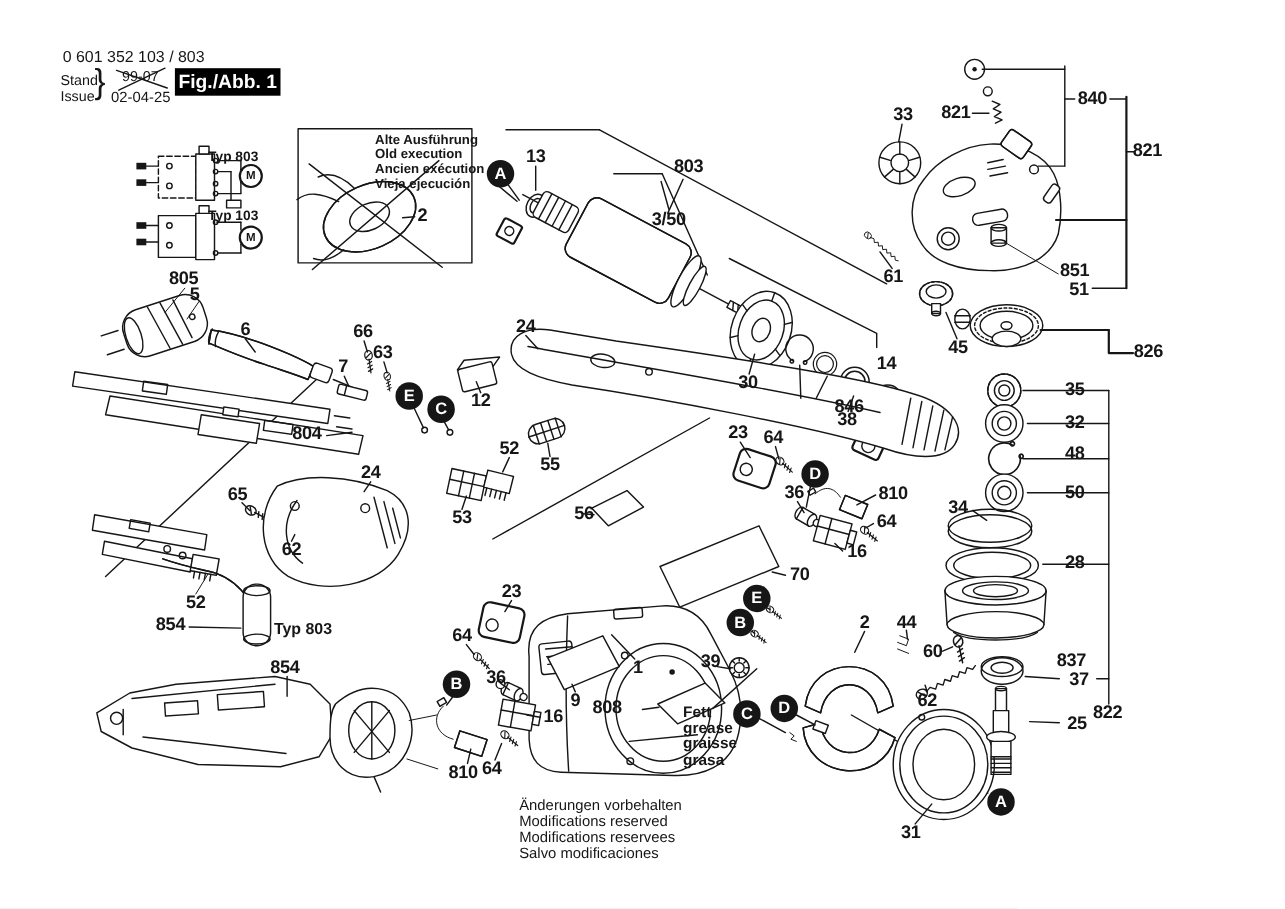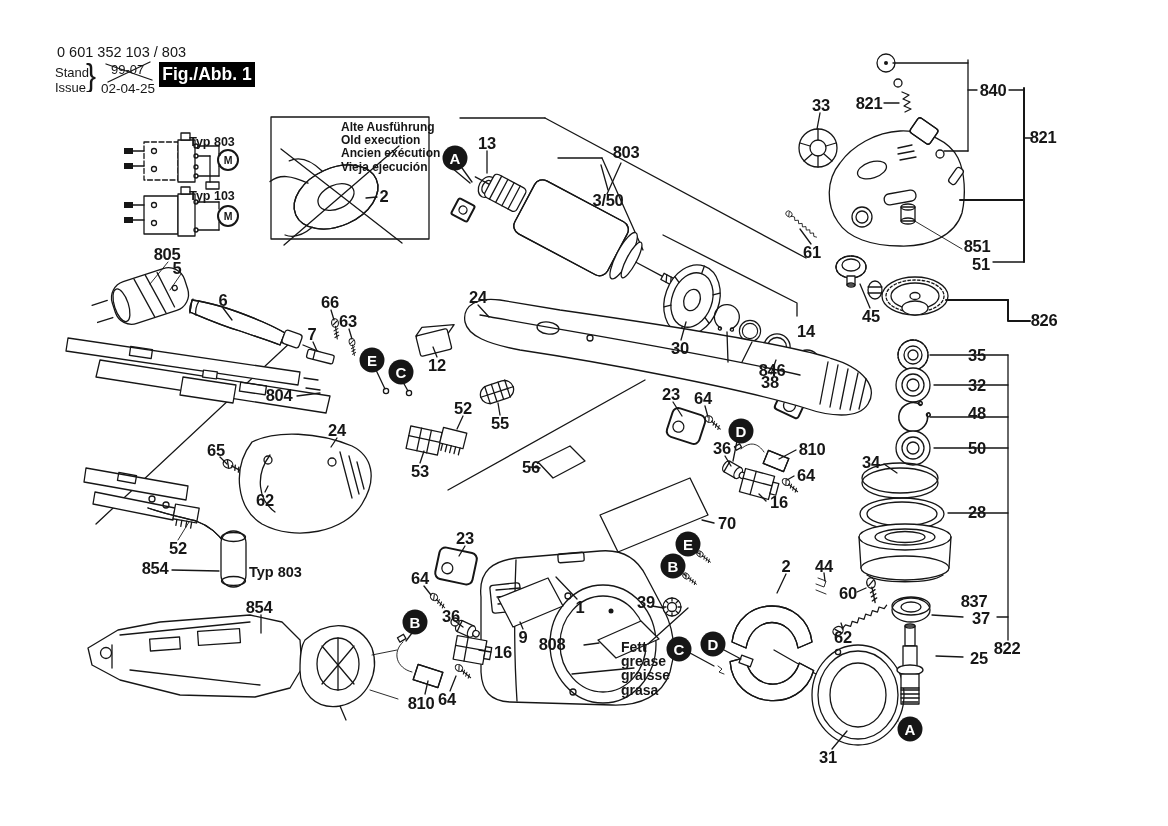--- a/index.html
+++ b/index.html
@@ -671,20 +671,26 @@
   <div class="motor-label" style="left:228px;top:160px;">M</div>
   <div class="motor-label" style="left:228px;top:216px;">M</div>
 
   <div class="typ-note">Typ 803</div>
 
   <div class="note note-grease">
         <div class="note-line">Fett</div>
         <div class="note-line">grease</div>
         <div class="note-line">graisse</div>
         <div class="note-line">grasa</div>
+      </div>
+  <div class="note note-mods">
+        <div class="note-line">Änderungen vorbehalten</div>
+        <div class="note-line">Modifications reserved</div>
+        <div class="note-line">Modifications reservees</div>
+        <div class="note-line">Salvo modificaciones</div>
       </div>
 <div class="part-label" style="left: 487px; top: 143px;">13</div>
       <div class="part-label" style="left: 626px; top: 152px; text-align: center;">803</div>
       <div class="part-label" style="left: 608px; top: 200px;">3/50</div>
       <div class="part-label" style="left: 821px; top: 105px;">33</div>
       <div class="part-label" style="left: 869px; top: 103px;">821</div>
       <div class="part-label" style="left: 993px; top: 90px;">840</div>
       <div class="part-label" style="left: 1043px; top: 137px;">821</div>
       <div class="part-label" style="left: 977px; top: 246px;">851</div>
       <div class="part-label" style="left: 981px; top: 264px;">51</div>

